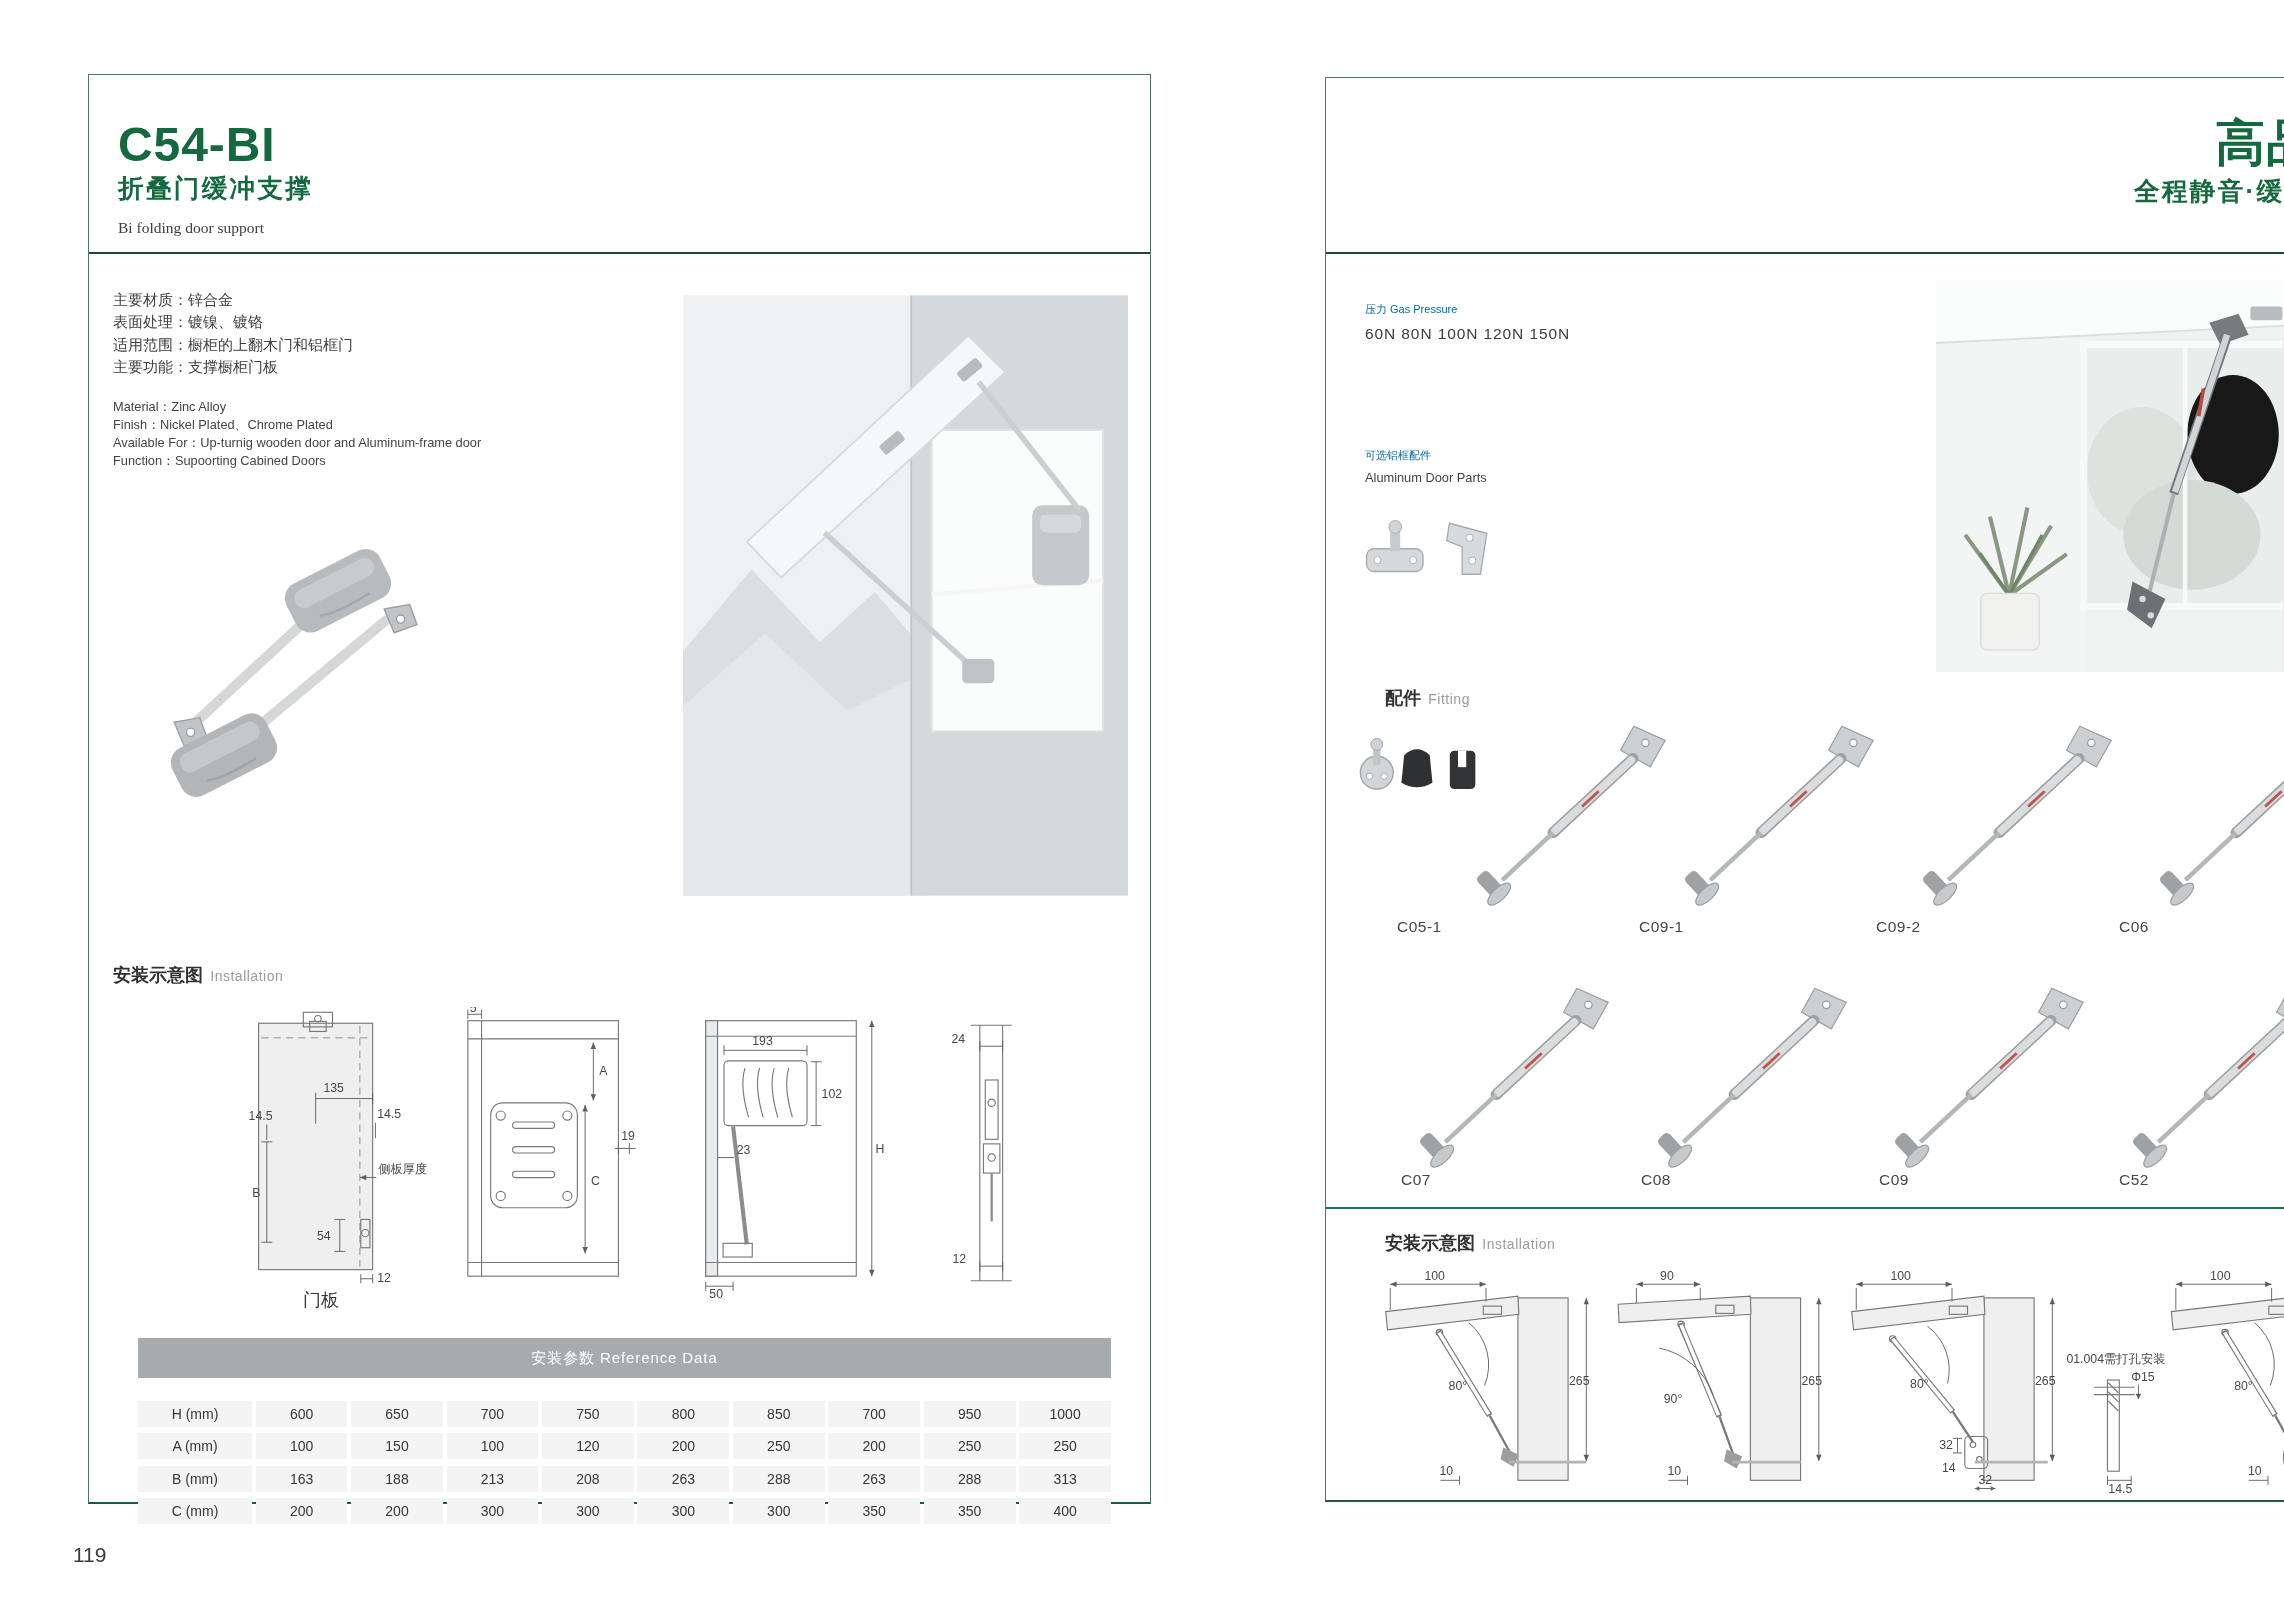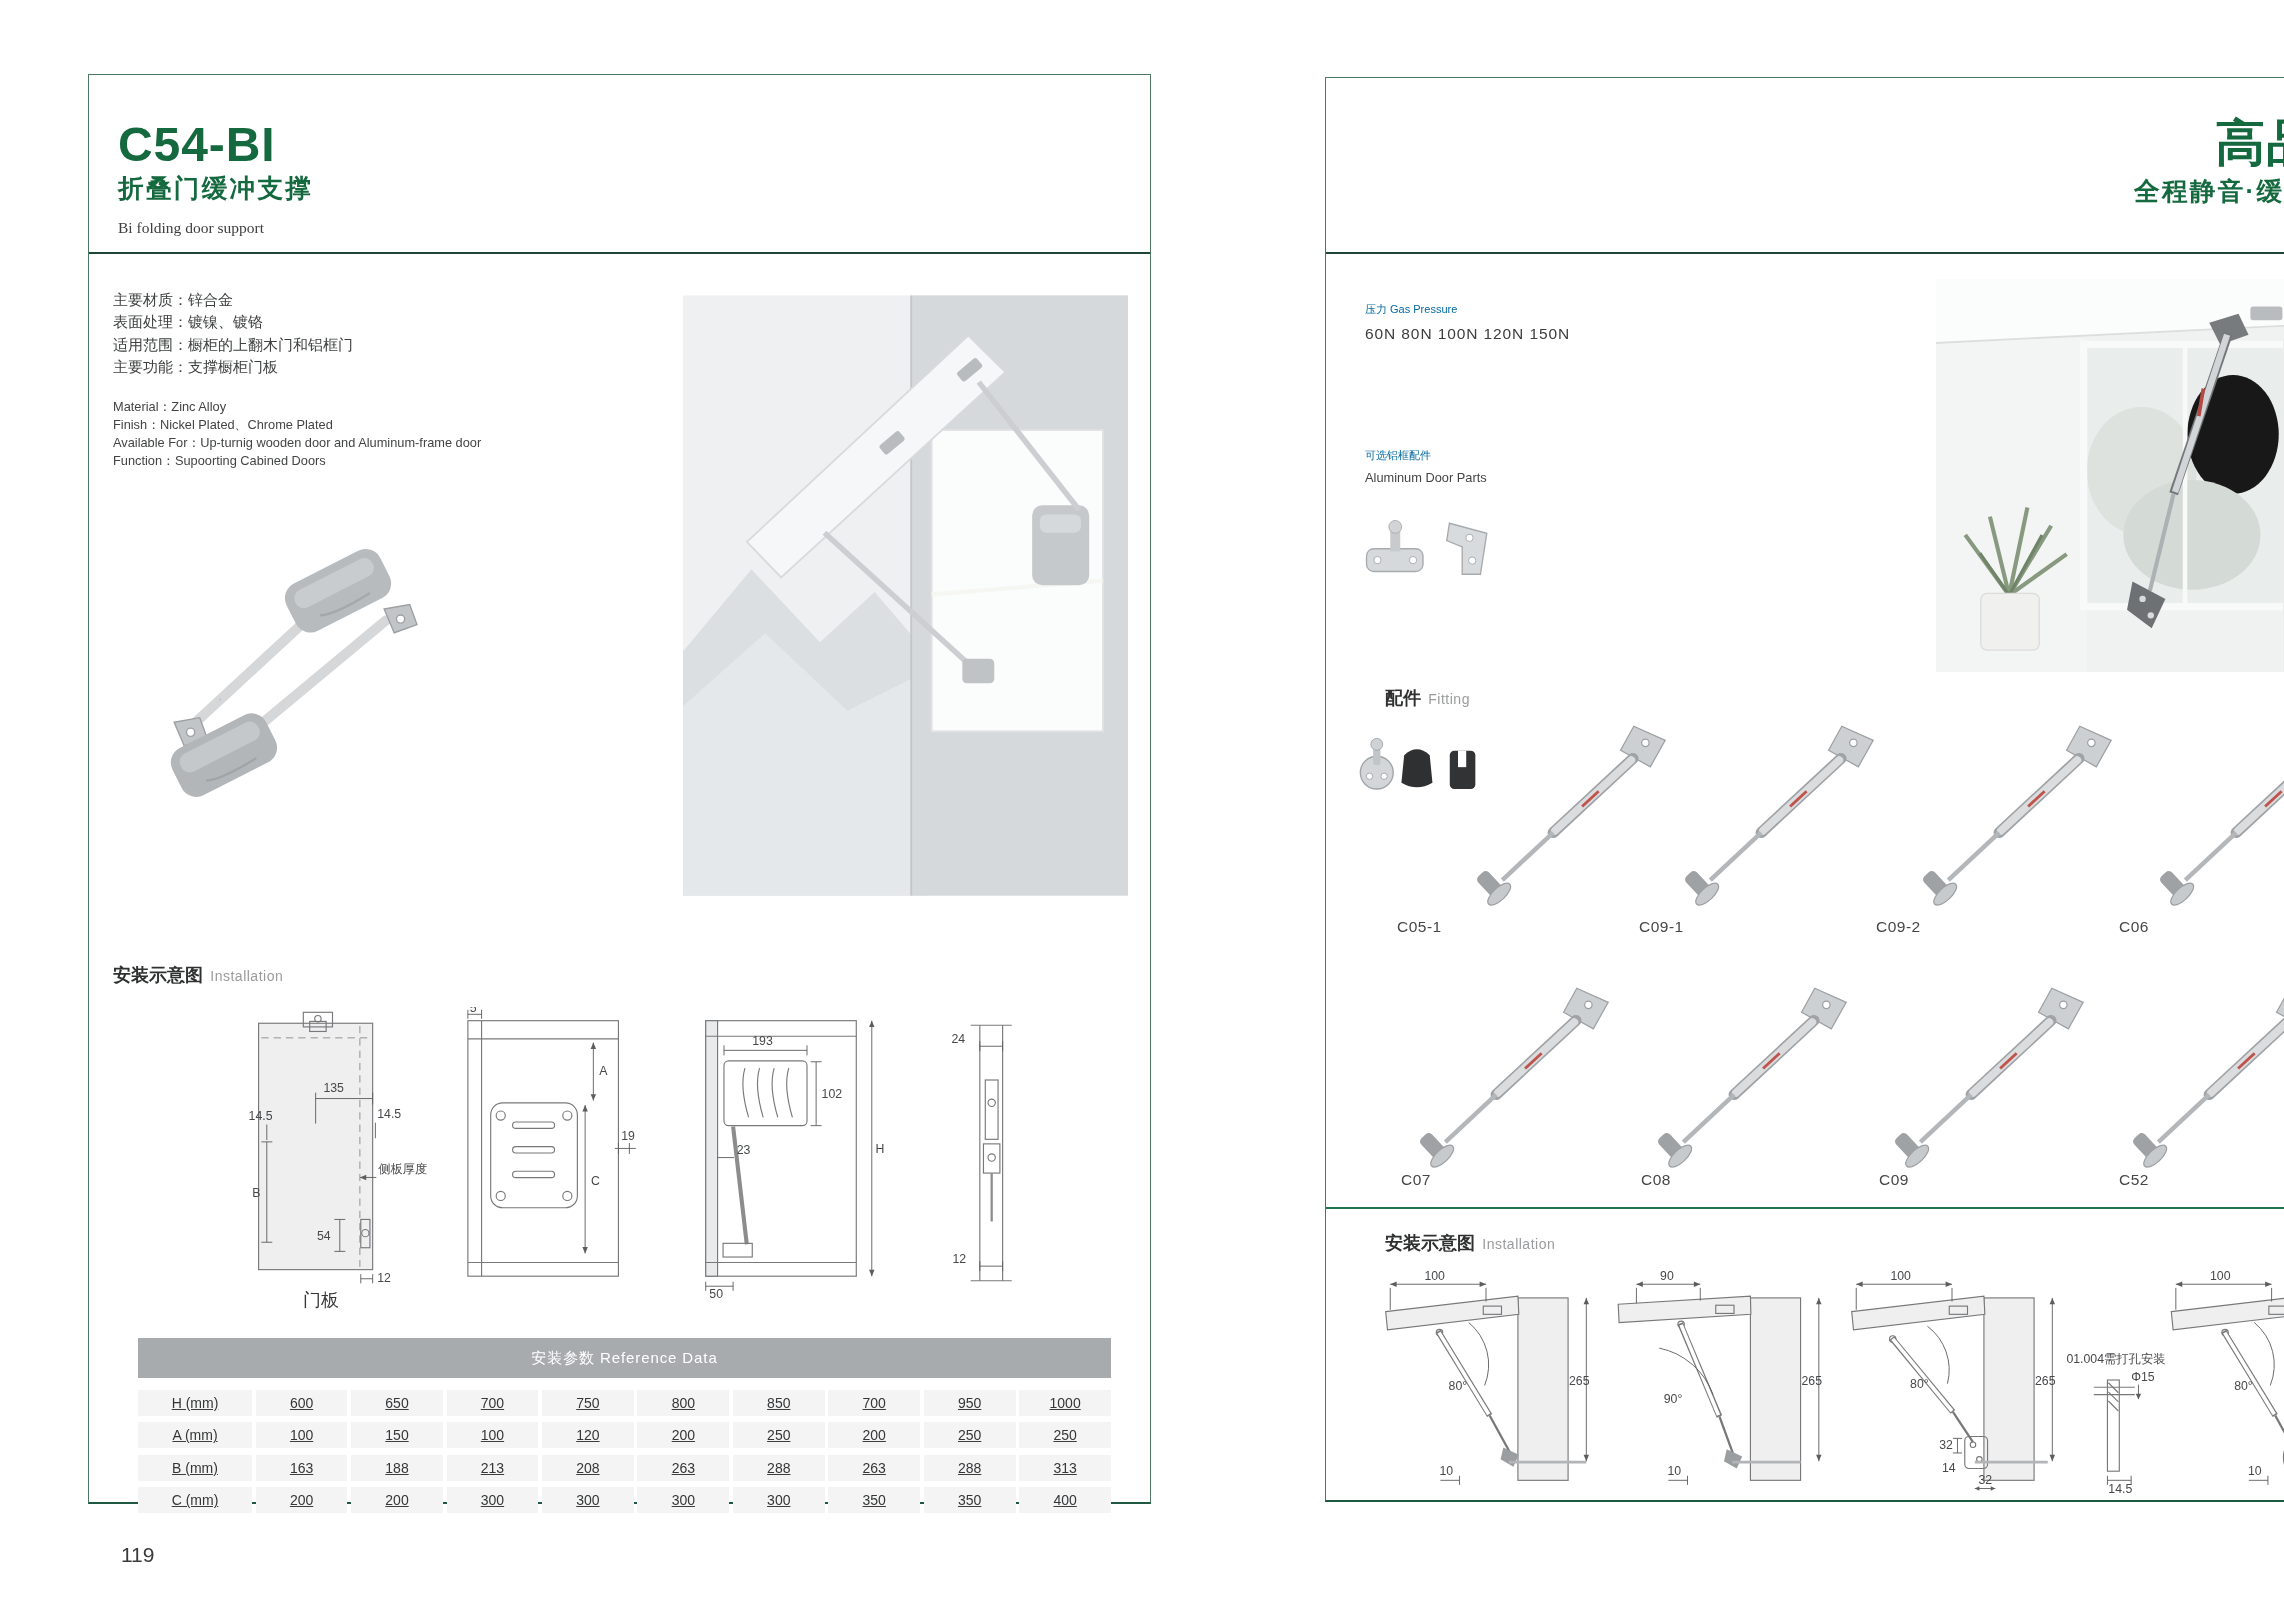--- a/index.html
+++ b/index.html
@@ -24,21 +24,21 @@
   .sec-title{font-size:18px;color:#2f3030;font-weight:600;}
   .sec-title .en{font-size:14px;color:#9a9b9c;font-weight:400;margin-left:7.3px;letter-spacing:0.5px;}
   .plain{font-size:11px;color:#0369a1;line-height:1.25;}
   .pressure-vals{font-size:15.5px;color:#3c3d3d;letter-spacing:0.9px;}
   .prod-label{font-size:15.5px;color:#454647;letter-spacing:0.5px;}
   .pagenum{font-size:21px;color:#3a3b3b;}
   .right-align{text-align:right;}
   
   .ref-table{position:absolute;left:49px;top:1263px;width:973px;}
   .ref-head{height:40px;background:#a8abae;color:#ffffff;font-size:15px;display:flex;align-items:center;justify-content:center;letter-spacing:0.9px;}
-  .ref-grid{margin-top:12px;display:grid;grid-template-columns:114px repeat(9,1fr);gap:6.4px 3.7px;text-decoration:underline;}
+  .ref-grid{margin-top:23px;display:grid;grid-template-columns:114px repeat(9,1fr);gap:6.4px 3.7px;}
   .ref-grid .cell{background:#f4f4f5;height:26px;display:flex;align-items:center;justify-content:center;font-size:14px;color:#353637;}
   
   svg text{font-family:"Liberation Sans","DejaVu Sans",sans-serif;font-size:27px;fill:#47484a;}
   .ln{stroke:#77787a;stroke-width:2.5;fill:none;}
   .panel{fill:#efeff0;stroke:#77787a;stroke-width:2.5;}
   .dim{stroke:#5c5d5f;stroke-width:2;fill:none;}
   .dash{stroke:#8a8b8d;stroke-width:2;stroke-dasharray:16 11;fill:none;}
   .thick-gray{stroke:#b2b4b6;stroke-width:6;fill:none;}
 </style>
 </head>
@@ -303,21 +303,21 @@
       <div class="cell">300</div>
       <div class="cell">300</div>
       <div class="cell">300</div>
       <div class="cell">350</div>
       <div class="cell">350</div>
       <div class="cell">400</div>
     </div>
   </div>
 </div>
 
-<div class="abs pagenum" style="left:73px;top:1543px;margin-left:48px;">119</div>
+<div class="abs pagenum" style="left:73px;top:1543px;">119</div>
 
 <div class="page-box" style="left:1325px;top:77px;width:1068px;height:1425px;">
 
   <div class="abs big-title green right-align" style="right:24px;top:40px;font-size:50px;">高品质</div>
   <div class="abs cn-sub green right-align" style="right:24px;top:101px;">全程静音·缓冲支撑</div>
 
   <div class="divider1" style="top:174px;"></div>
 
   <div class="abs plain" style="left:39px;top:225px;">压力 Gas Pressure</div>
   <div class="abs pressure-vals" style="left:39px;top:247px;">60N 80N 100N 120N 150N</div>

